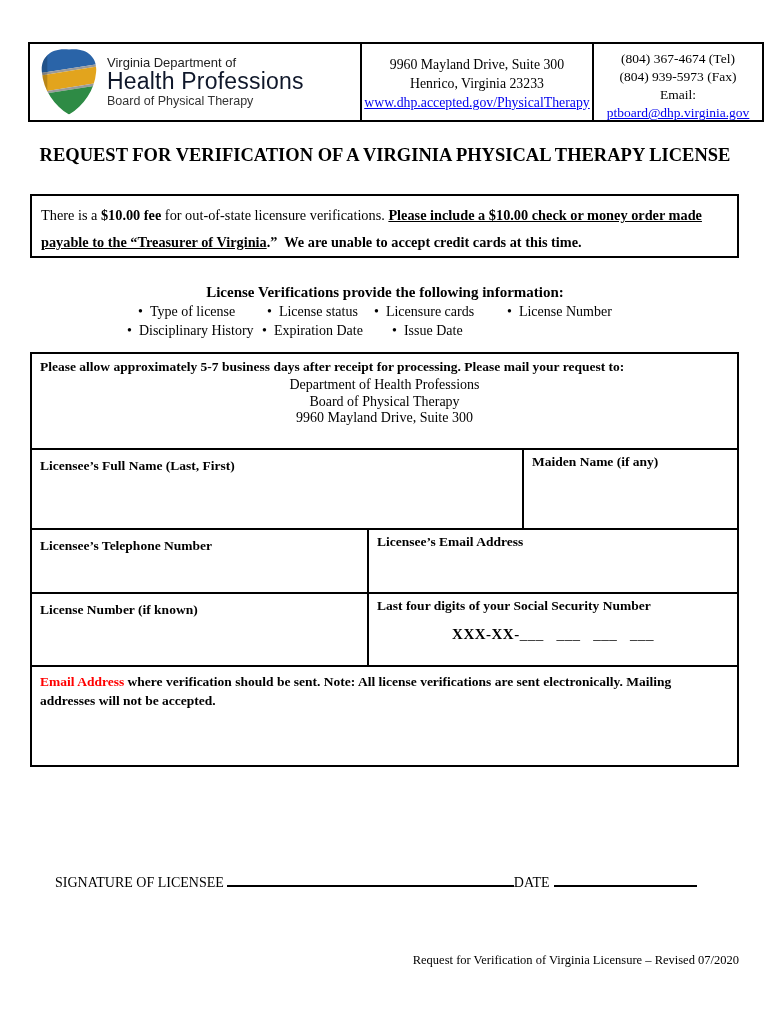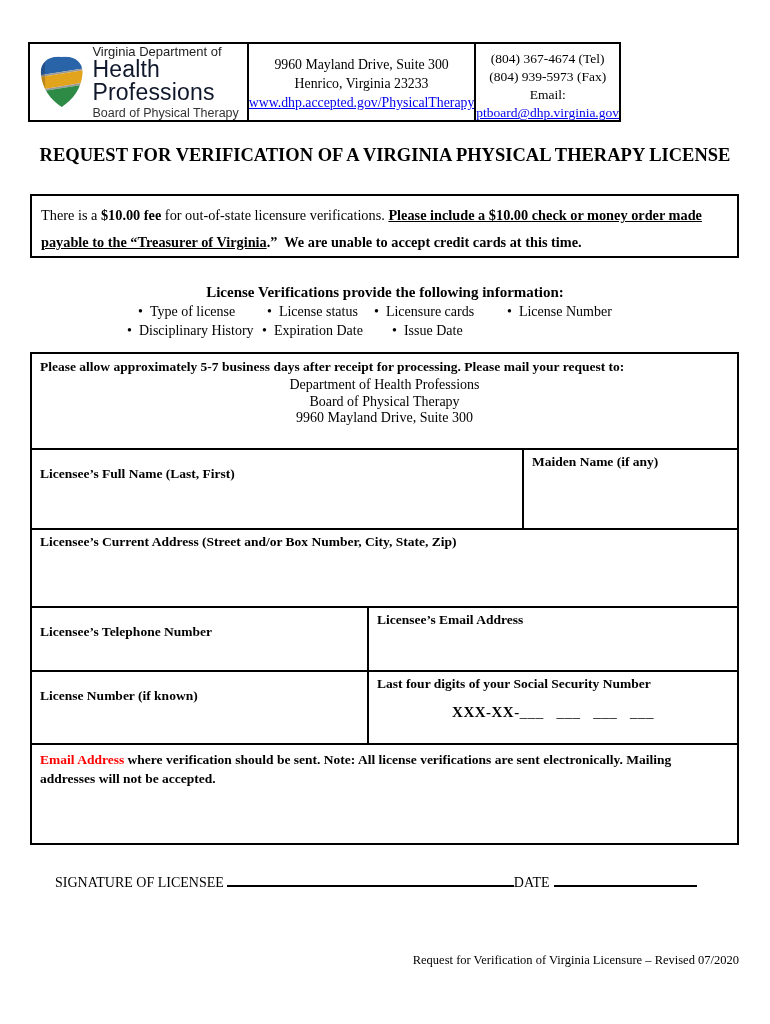--- a/index.html
+++ b/index.html
@@ -2,21 +2,21 @@
 <html><head>
 <meta charset="utf-8">
 <style>
   html,body{margin:0;padding:0;background:#ffffff;}
   .page{
     position:relative;width:770px;height:1024px;overflow:hidden;background:#ffffff;
     font-family:"Liberation Serif","DejaVu Serif",serif;color:#000;
   }
   
   .header-table{
-    position:absolute;left:28px;top:42px;width:593px;height:80px;
+    position:absolute;left:28px;top:42px;width:736px;height:80px;
     display:flex;border:2px solid #000;box-sizing:border-box;
   }
   .hcell{box-sizing:border-box;height:100%;}
   .logo-cell{width:330px;display:flex;align-items:center;padding:3px 4px 3px 8px;
     font-family:"Liberation Sans","DejaVu Sans",sans-serif;}
   .logo-text{margin-left:7px;line-height:1.02;}
   .logo-dept{font-size:13px;color:#222;}
   .logo-name{font-size:23px;color:#0f172a;letter-spacing:.2px;}
   .logo-board{font-size:12.5px;color:#333;margin-top:2px;}
   .addr-cell{width:232px;border-left:2px solid #000;text-align:center;
@@ -46,21 +46,21 @@
     border:2px solid #000;box-sizing:border-box;}
   .frow{box-sizing:border-box;border-top:2px solid #000;}
   .frow:first-child{border-top:none;}
   .row-mail{height:94px;padding:5px 8px 0 8px;}
   .mail-intro{font-weight:bold;font-size:13.5px;}
   .mail-lines{text-align:center;font-size:14px;line-height:16.5px;margin-top:2px;}
   .row-flex{display:flex;}
   .row-1{height:80px;} .row-2{height:78px;padding:4px 8px;}
   .row-3{height:64px;} .row-4{height:73px;}
   .row-5{height:100px;padding:5px 8px;font-weight:bold;font-size:13.5px;line-height:19px;}
-  .cl{box-sizing:border-box;border-right:2px solid #000;padding:16px 8px;height:100%;}
+  .cl{box-sizing:border-box;border-right:2px solid #000;padding:8px 8px;height:100%;}
   .cr{box-sizing:border-box;flex:1;padding:4px 8px;height:100%;}
   .w-name{width:492px;} .w-half{width:337px;}
   .flabel{font-weight:bold;font-size:13.5px;}
   .fill-area{width:100%;height:60%;}
   .ssn-line{text-align:center;margin-top:12px;font-size:15px;letter-spacing:.5px;}
   .ssn-prefix{font-weight:bold;}
   .red{color:#FF0000;}
   
   .signature{position:absolute;top:872px;left:55px;font-weight:normal;font-size:14px;white-space:nowrap;}
   .blank{display:inline-block;border-bottom:2px solid #000;height:13px;vertical-align:baseline;}
@@ -144,24 +144,20 @@
       <div class="cl w-name">
         <div class="flabel">Licensee’s Full Name (Last, First)</div>
         <div class="fill-area"></div>
       </div>
       <div class="cr">
         <div class="flabel">Maiden Name (if any)</div>
         <div class="fill-area"></div>
       </div>
     </div>
 
-    <div class="frow row-2">
-      <div class="flabel">Licensee’s Current Address (Street and/or Box Number, City, State, Zip)</div>
-      <div class="fill-area"></div>
-    </div>
 
     <div class="frow row-3 row-flex">
       <div class="cl w-half">
         <div class="flabel">Licensee’s Telephone Number</div>
         <div class="fill-area"></div>
       </div>
       <div class="cr">
         <div class="flabel">Licensee’s Email Address</div>
         <div class="fill-area"></div>
       </div>

